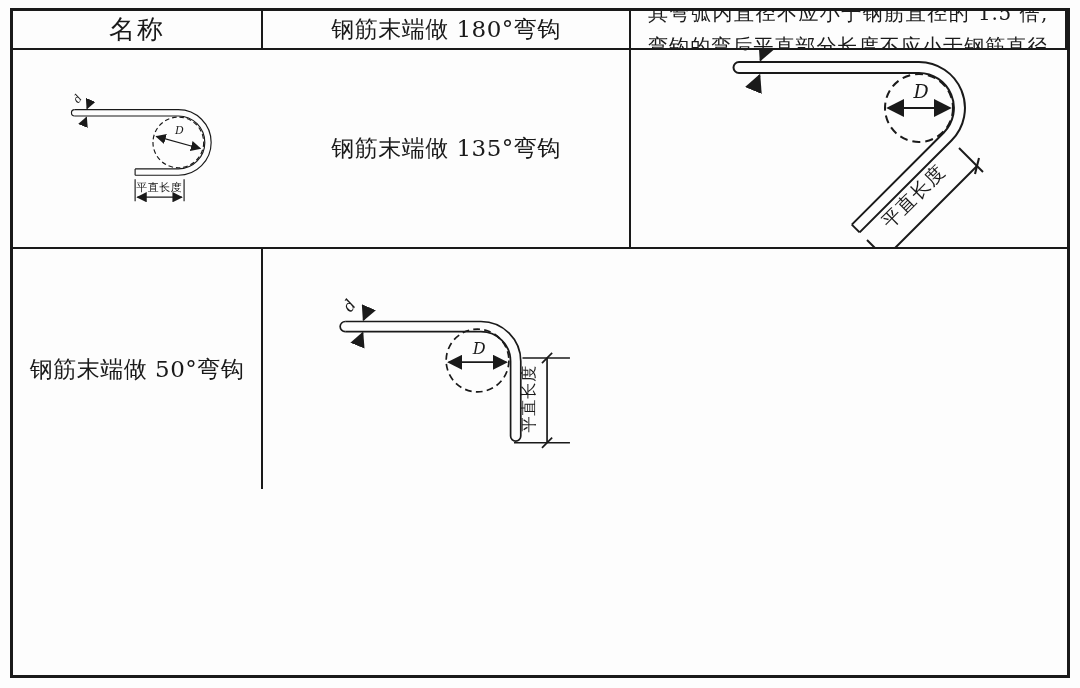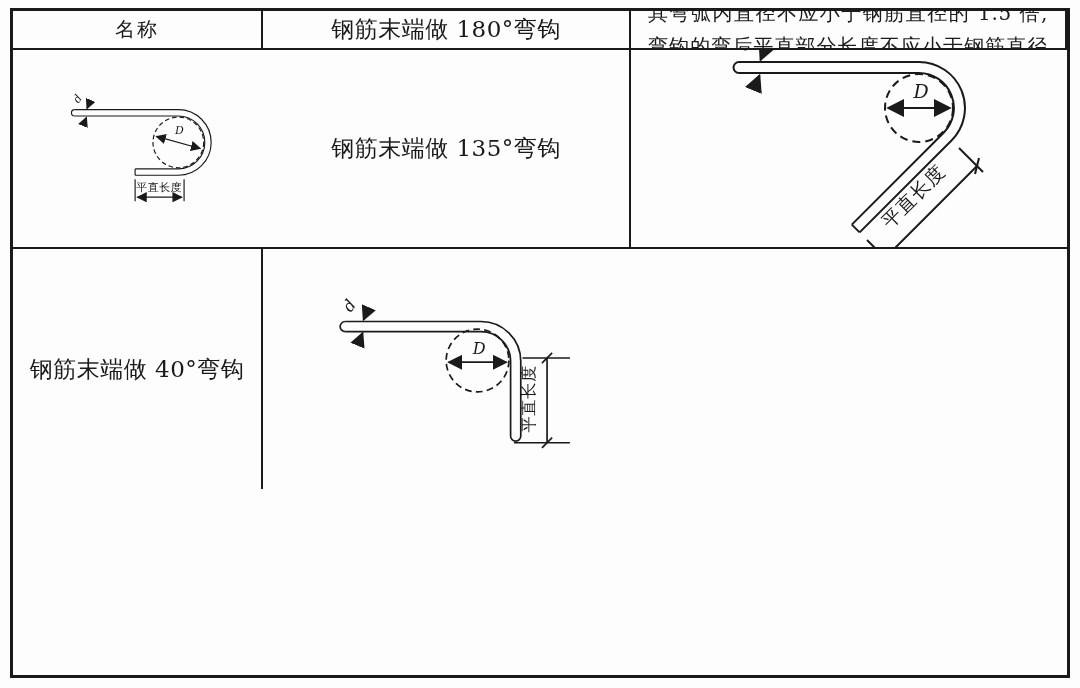--- a/index.html
+++ b/index.html
@@ -6,21 +6,21 @@
   .page{position:relative;width:1080px;height:688px;background:#fdfdfd;
         font-family:"DejaVu Serif","Liberation Serif",serif;color:#1a1a1a;}
   .tbl{position:absolute;left:10px;top:8px;width:1054px;height:664px;
        border:3px solid #1a1a1a;display:grid;
        grid-template-columns:250px 368px 1fr;
        grid-template-rows:39px 199px 240px 1fr;background:#fdfdfd;}
   .cell{border-right:2px solid #1a1a1a;border-bottom:2px solid #1a1a1a;
         display:flex;align-items:center;justify-content:center;overflow:hidden;}
   .last-col{border-right:none;}
   .last-row{border-bottom:none;}
-  .hdr{font-size:20px;letter-spacing:2px;}
+  .hdr{font-size:26px;letter-spacing:2px;}
   .name{font-size:23px;letter-spacing:0.5px;white-space:nowrap;}
   .content{justify-content:center;padding:0 17px;}
   .content p{margin:0;font-size:20px;line-height:33px;text-indent:2em;
              text-align:justify;letter-spacing:0.6px;}
   .legend{padding:0;}
   svg{display:block;}
   svg text{font-family:"DejaVu Serif","Liberation Serif",serif;fill:#1a1a1a;}
   .lbl-cjk{font-size:19px;letter-spacing:1px;}
   .lbl-it{font-size:19px;font-style:italic;}
 </style>
@@ -91,21 +91,21 @@
           <line x1="347" y1="128" x2="343" y2="144"></line>
           <line x1="255" y1="220" x2="251" y2="236"></line>
         </g>
         <text class="lbl-it" transform="translate(117,17) rotate(-55)" text-anchor="middle">d</text>
         <text class="lbl-it" x="289" y="68" text-anchor="middle">D</text>
         <text class="lbl-cjk" transform="translate(286,171) rotate(-45)" text-anchor="middle">平直长度</text>
       </svg>
     </div>
 
     <div class="cell name last-row">
-      <span>钢筋末端做 40°弯钩</span>
+      <span>钢筋末端做 50°弯钩</span>
     </div>
     <div class="cell legend last-col last-row">
       <svg width="434" height="184" viewBox="0 0 434 184">
         <defs>
           <marker id="m3" viewBox="0 0 10 10" refX="9" refY="5" markerWidth="9" markerHeight="9" orient="auto-start-reverse">
             <path d="M0,0 L10,5 L0,10 z" fill="#1a1a1a"></path>
           </marker>
         </defs>
         <g stroke="#1a1a1a" stroke-width="2" fill="none">
           <path d="M97,36 H257 A47,47 0 0 1 304,83 V171"></path>

